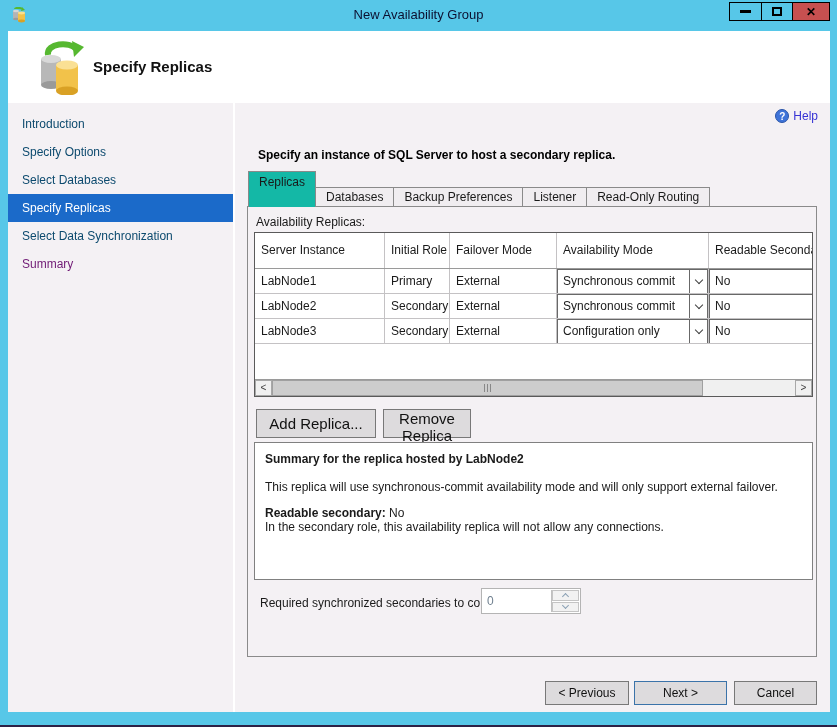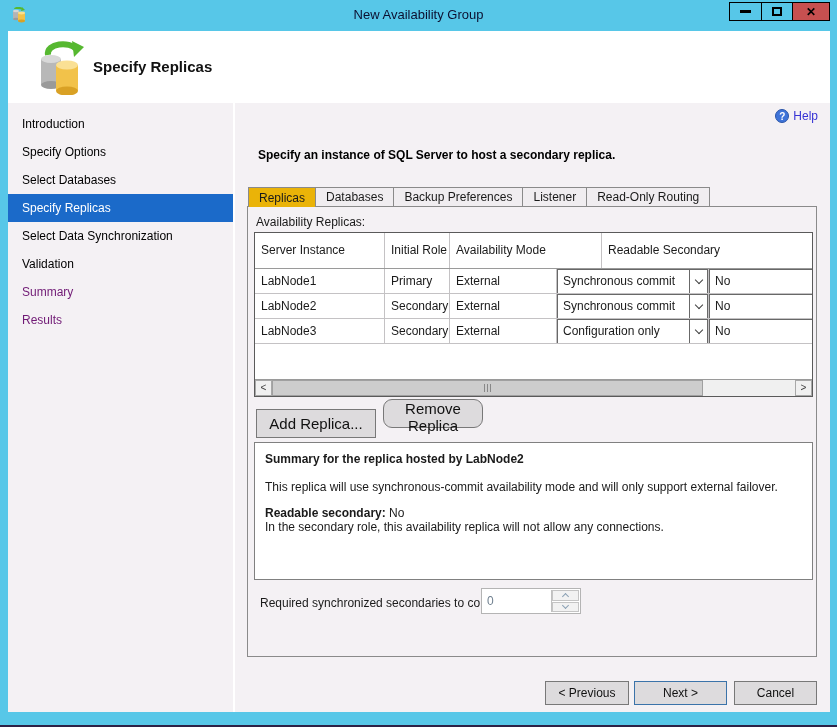--- a/index.html
+++ b/index.html
@@ -27,37 +27,37 @@
 
   
   .hdr { position:absolute; left:0; top:0; width:822px; height:72px; background:#fff; }
   .hdr-icon { position:absolute; left:28px; top:8px; width:52px; height:56px; }
   .hdr-title { position:absolute; left:85px; top:27px; font-size:15px; font-weight:bold; color:#111; }
 
   
   .sidebar { position:absolute; left:0; top:72px; width:225px; height:609px; padding-top:7px; }
   .sep { position:absolute; left:225px; top:72px; width:2px; height:609px; background:#fff; }
   .nav-item { height:28px; line-height:28px; padding-left:14px; font-size:12px; white-space:nowrap; }
-  .nav-item.link { color:#000000; cursor:pointer; }
+  .nav-item.link { color:#0c4a6e; cursor:pointer; }
   .nav-item.selected { background:#1b6ac9; color:#fff; }
   .nav-item.disabled { color:#701a75; }
 
   
   .content { position:absolute; left:227px; top:72px; width:595px; height:609px; }
 
   .help { position:absolute; top:6px; right:12px; display:flex; align-items:center; gap:4px; cursor:pointer; }
   .help-icon { width:14px; height:14px; border-radius:50%; background:#3f74d9; border:1px solid #2a55a8; color:#fff; font-size:10px; font-weight:bold; text-align:center; line-height:13px; }
   .help-label { color:#3632d4; font-size:12px; }
 
   .instruction { position:absolute; left:23px; top:45px; font-weight:bold; font-size:12px; color:#000; }
 
   
   .tabs { position:absolute; left:13px; top:80px; height:24px; display:flex; align-items:flex-end; z-index:3; }
   .tab { height:20px; line-height:19px; padding:0 10px; background:#f0edf0; border:1px solid #8a8a8a; margin-right:-1px; font-size:12px; white-space:nowrap; cursor:pointer; }
-  .tab.active { height:20px; line-height:21px; background:#eab308; border-bottom:none; position:relative; z-index:4; }
+  .tab.active { height:36px; line-height:21px; background:#14b8a6; border-bottom:none; position:relative; z-index:4; }
 
   
   .panel { position:absolute; left:12px; top:103px; width:570px; height:451px; border:1px solid #8a8a8a; }
 
   .avail-label { position:absolute; left:8px; top:8px; font-size:12px; }
 
   
   .grid { position:absolute; left:6px; top:25px; width:559px; height:165px; border:1px solid #5a5a5a; background:#fff; overflow:hidden; }
   .grow { display:flex; width:680px; }
   .grow.head { height:36px; border-bottom:1px solid #9a9a9a; }
@@ -77,21 +77,21 @@
   .hscroll { position:absolute; left:0; right:0; bottom:0; height:17px; background:#f0f0f0; border-top:1px solid #9a9a9a; }
   .sc-btn { position:absolute; top:0; width:17px; height:16px; background:#f0f0f0; border:1px solid #a8a8a8; color:#404040; font-size:10px; line-height:14px; text-align:center; cursor:pointer; }
   .sc-left { left:0; }
   .sc-right { right:0; }
   .sc-thumb { position:absolute; left:17px; top:0; width:431px; height:16px; background:#cdcdcd; border:1px solid #a0a0a0; display:flex; align-items:center; justify-content:center; gap:2px; cursor:pointer; }
   .gripbar { width:1px; height:8px; background:#888; }
 
   
   .btn { background:#dddbdd; border:1px solid #787878; font-family:"Liberation Sans",sans-serif; font-size:15px; color:#111; cursor:pointer; }
   .add-btn { position:absolute; left:8px; top:202px; width:120px; height:29px; }
-  .remove-btn { position:absolute; left:135px; top:192px; width:100px; height:29px;border-radius:9px; }
+  .remove-btn { position:absolute; left:135px; top:202px; width:88px; height:29px; }
 
   
   .summary { position:absolute; left:6px; top:235px; width:559px; height:138px; background:#fff; border:1px solid #808080; padding:9px 10px; font-size:12px; }
   .sum-title { font-weight:bold; margin-bottom:14px; }
   .sum-line { line-height:14px; }
   .sum-bold { font-weight:bold; }
   .sum-gap { height:12px; }
 
   
   .commit-label { position:absolute; left:12px; top:384px; font-size:12px; line-height:24px; }
@@ -155,23 +155,21 @@
       </svg>
       <div class="hdr-title">Specify Replicas</div>
     </div>
 
     <div class="sidebar">
       <div class="nav-item link">Introduction</div>
       <div class="nav-item link">Specify Options</div>
       <div class="nav-item link">Select Databases</div>
       <div class="nav-item selected">Specify Replicas</div>
       <div class="nav-item link">Select Data Synchronization</div>
-      <div class="nav-item link">Validation</div>
       <div class="nav-item disabled">Summary</div>
-      <div class="nav-item disabled">Results</div>
     </div>
     <div class="sep"></div>
 
     <div class="content">
 
       <div class="help">
         <div class="help-icon">?</div>
         <span class="help-label">Help</span>
       </div>
 
@@ -186,20 +184,21 @@
       </div>
 
       <div class="panel">
 
         <div class="avail-label">Availability Replicas:</div>
 
         <div class="grid">
           <div class="grow head">
             <div class="gcell c0">Server Instance</div>
             <div class="gcell c1">Initial Role</div>
+            <div class="gcell c2">Failover Mode</div>
             <div class="gcell c3">Availability Mode</div>
             <div class="gcell c4">Readable Secondary</div>
           </div>
 
           <div class="grow body">
             <div class="gcell c0">LabNode1</div>
             <div class="gcell c1">Primary</div>
             <div class="gcell c2">External</div>
             <div class="gcell c3 cell-combo">
               <div class="combo">

